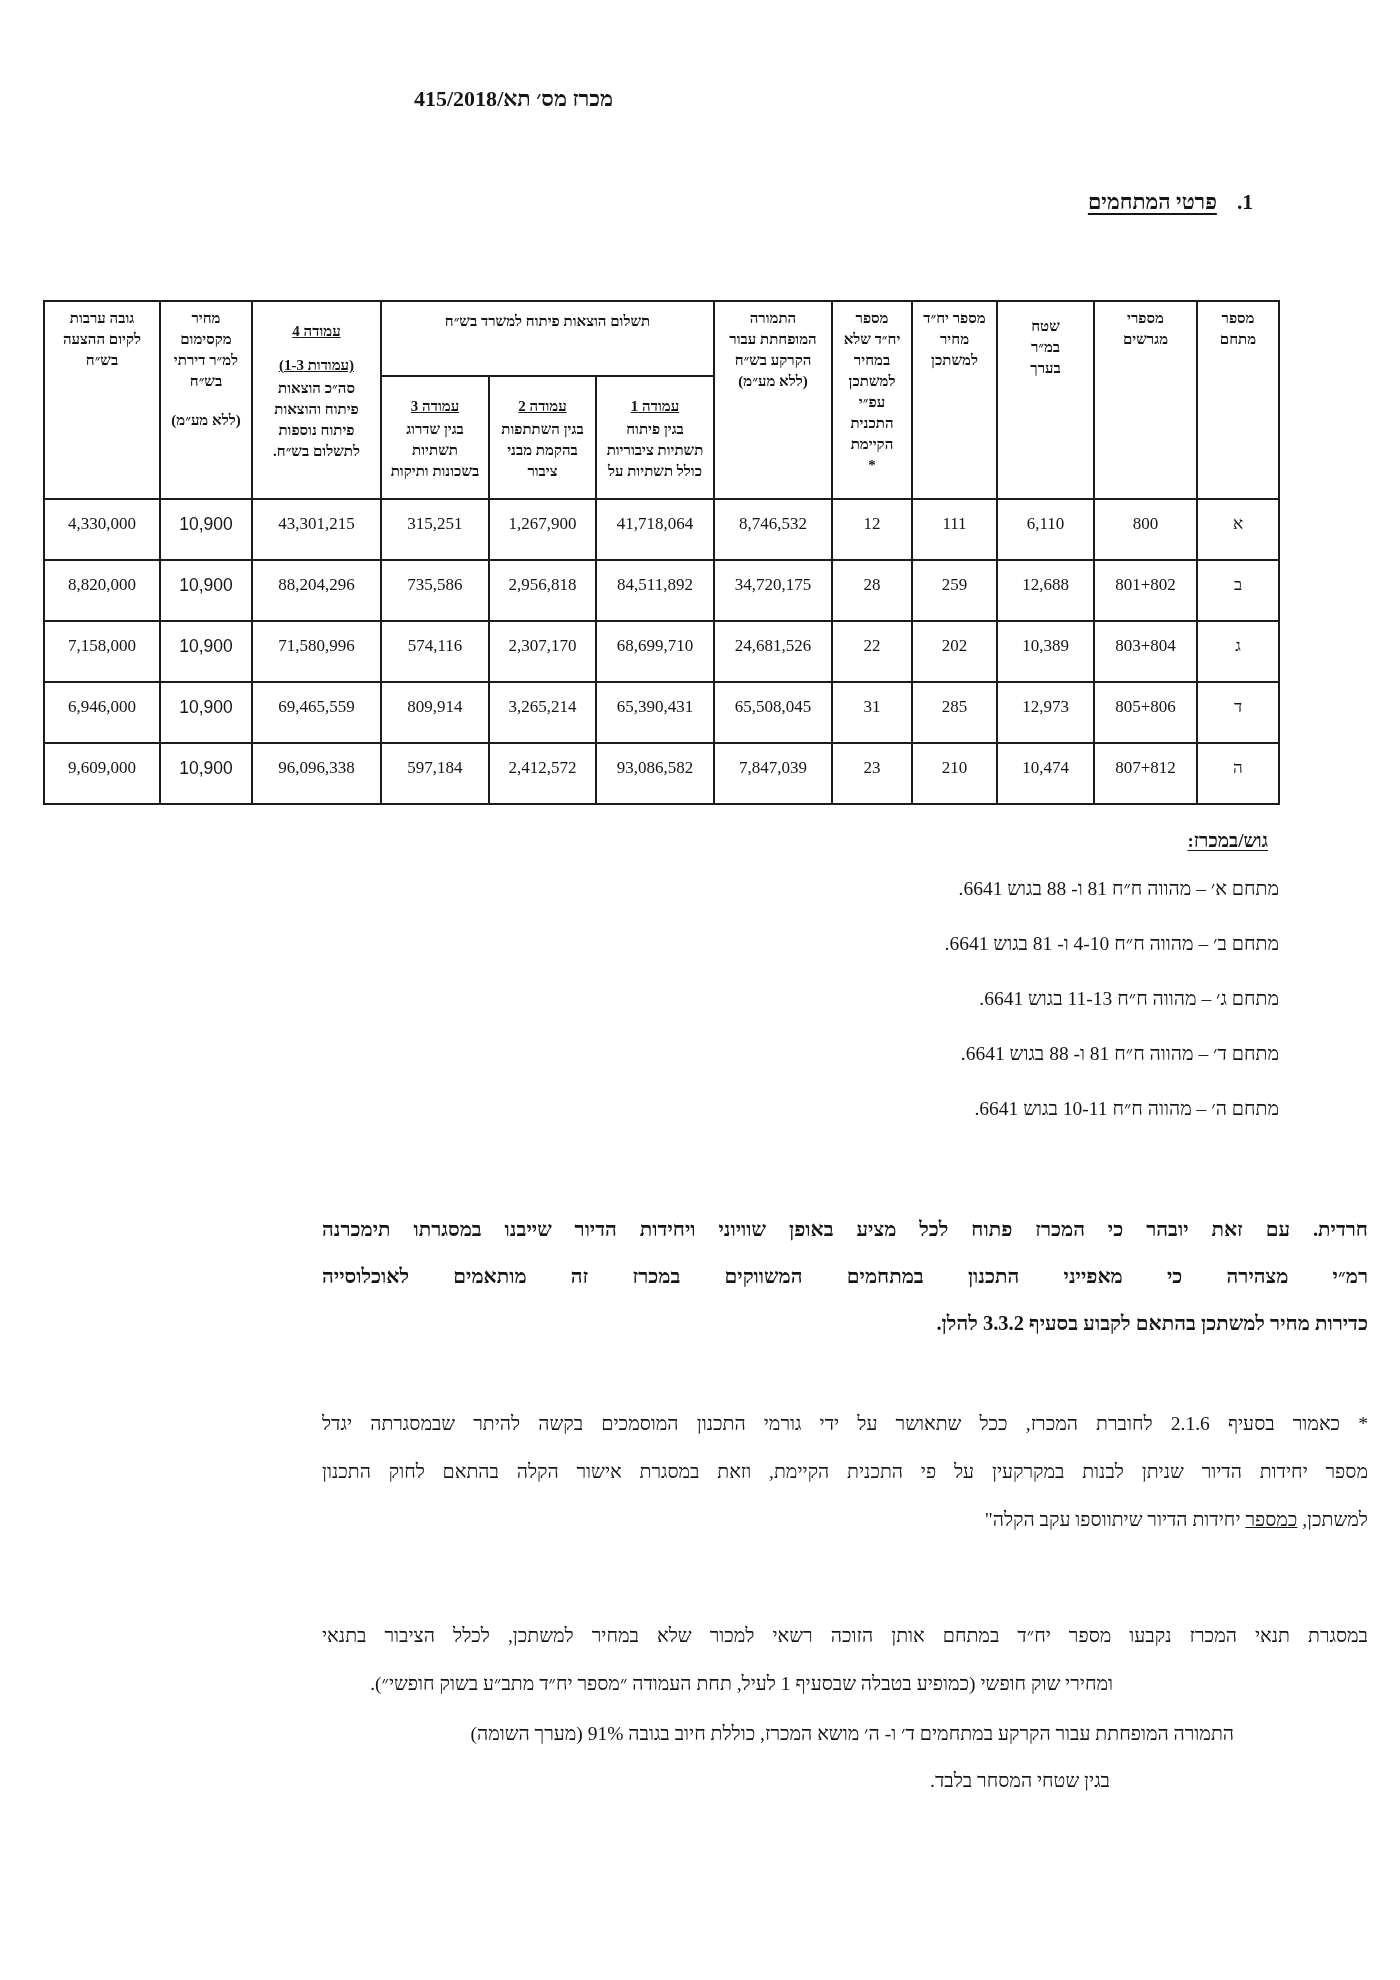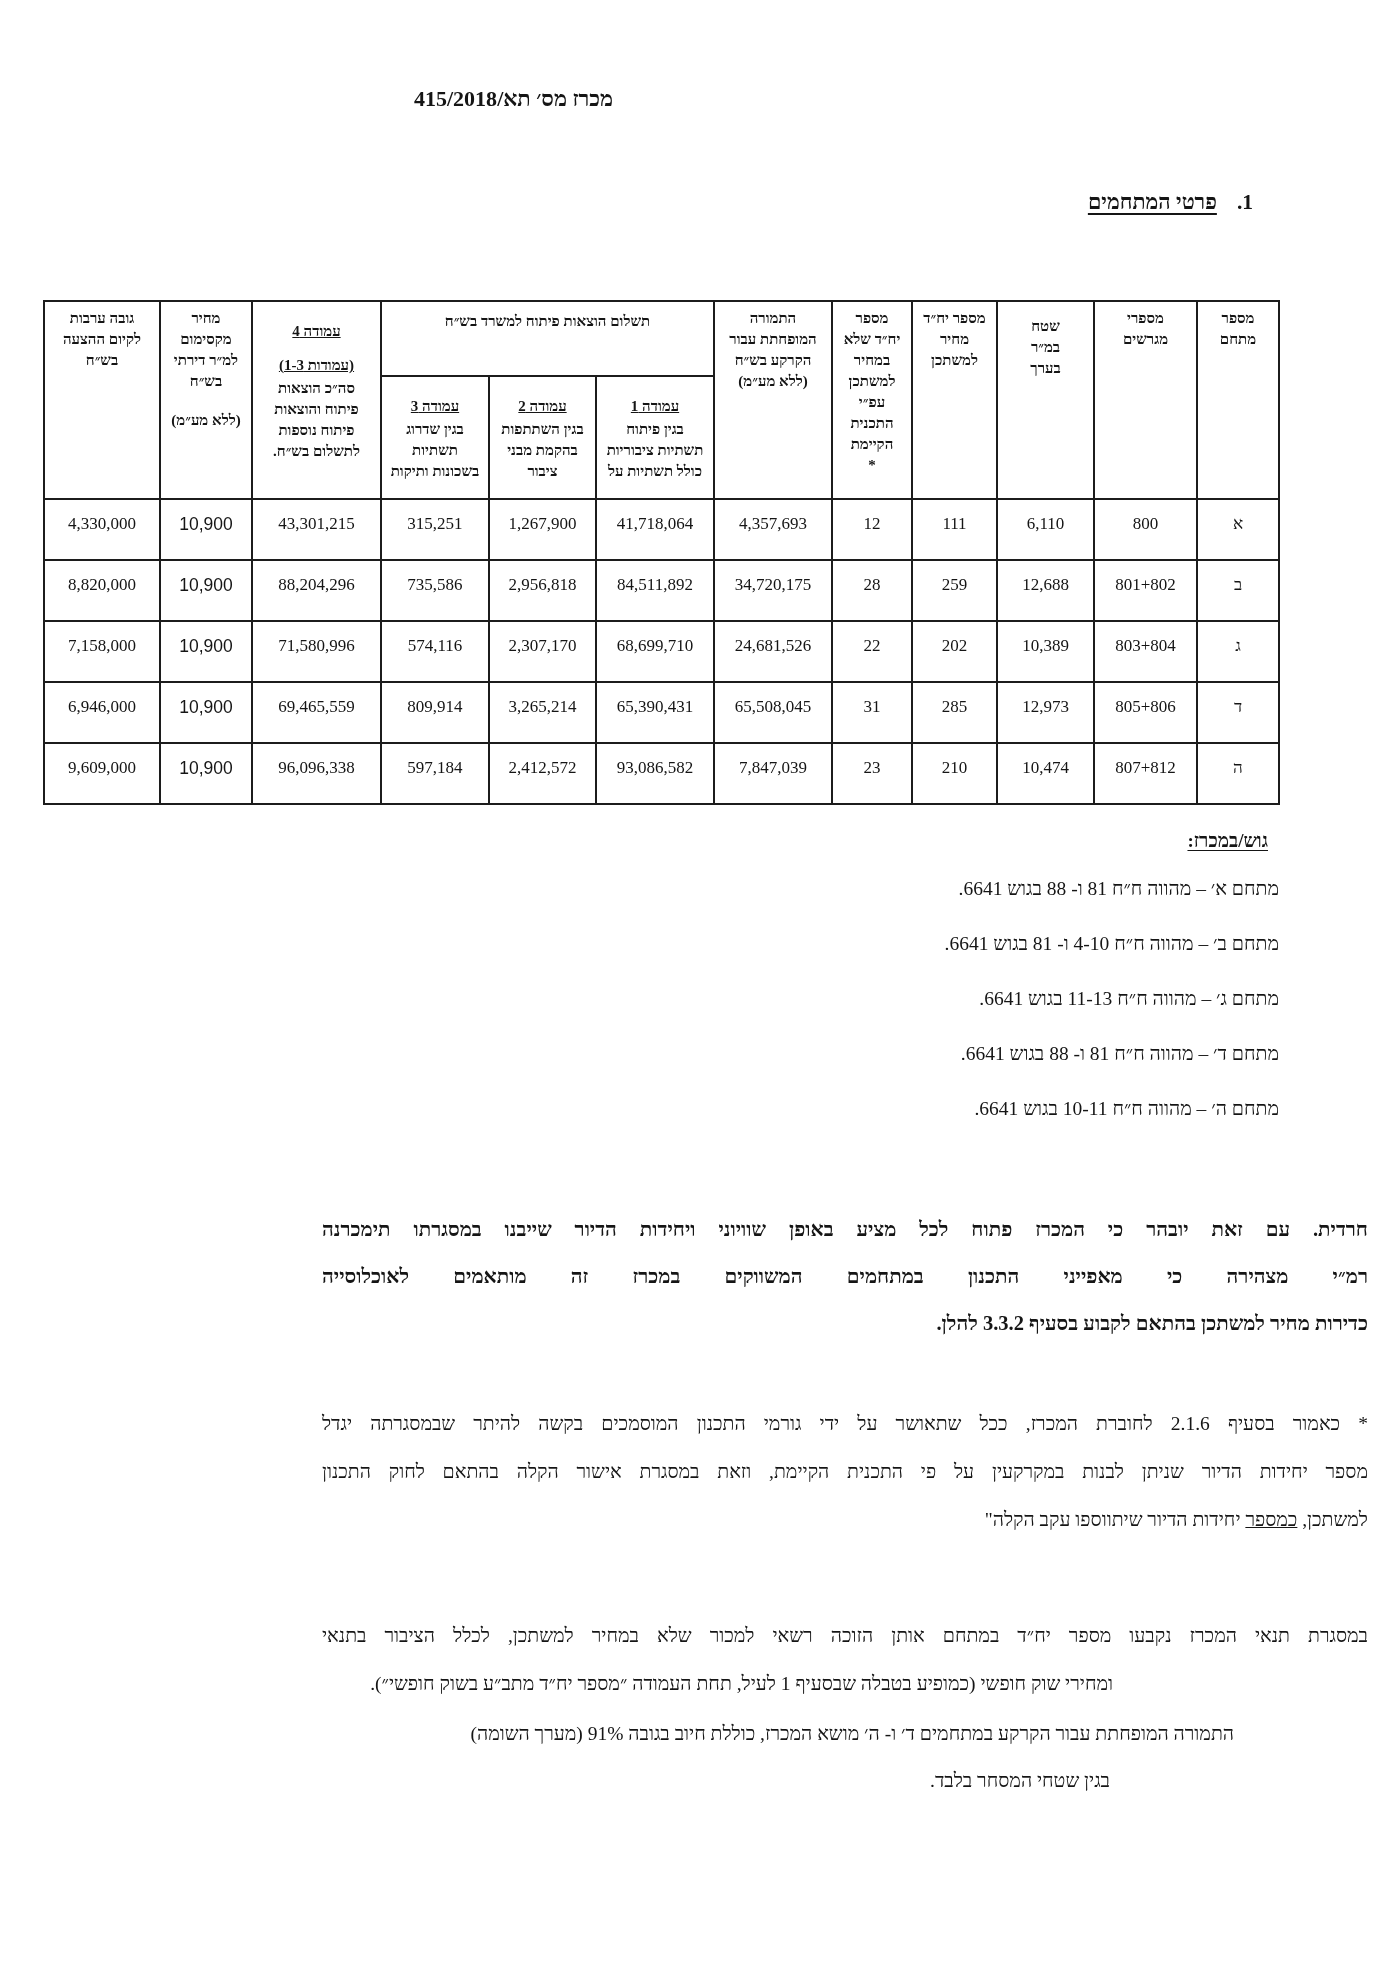--- a/index.html
+++ b/index.html
@@ -137,21 +137,21 @@
         </th>
       </tr>
     </thead>
     <tbody>
         <tr>
           <td>א</td>
           <td>800</td>
           <td>6,110</td>
           <td>111</td>
           <td>12</td>
-          <td>4,357,693</td>
+          <td>8,746,532</td>
           <td>41,718,064</td>
           <td>1,267,900</td>
           <td>315,251</td>
           <td>43,301,215</td>
           <td class="sans">10,900</td>
           <td>4,330,000</td>
         </tr>
         <tr>
           <td>ב</td>
           <td>801+802</td>

